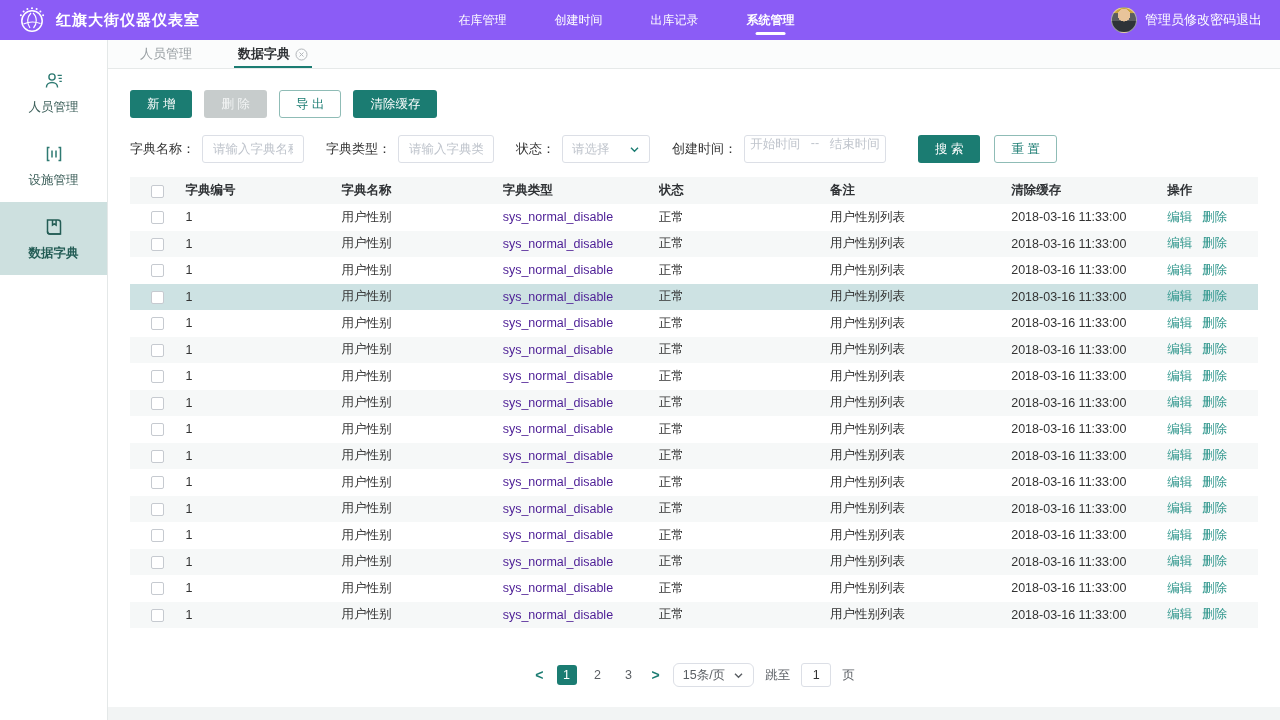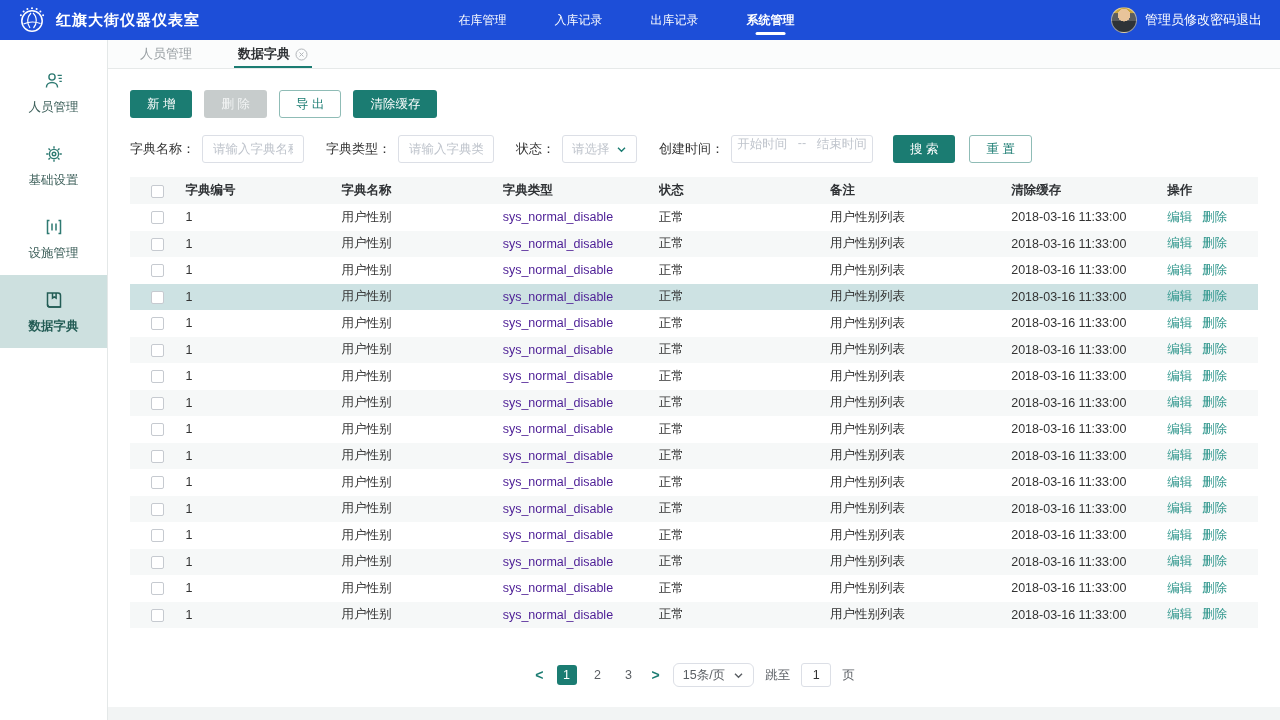--- a/index.html
+++ b/index.html
@@ -1,20 +1,20 @@
 <!DOCTYPE html>
 <html><head>
 <meta charset="utf-8">
 <style>
   *{margin:0;padding:0;box-sizing:border-box}
   html,body{width:1280px;height:720px;overflow:hidden}
   body{font-family:"Liberation Sans","DejaVu Sans",sans-serif;background:#f2f4f4;color:#333}
 
   
-  .navbar{height:40px;background:#1d4ed8;display:flex;align-items:center;padding:0 18px;position:relative;color:#fff}
+  .navbar{height:40px;background:#8b5cf6;display:flex;align-items:center;padding:0 18px;position:relative;color:#fff}
   .brand{display:flex;align-items:center;gap:10px}
   .logo{width:28px;height:28px;flex:0 0 auto}
   .app-title{font-size:15px;font-weight:bold;letter-spacing:1px}
   .nav-menu{position:absolute;left:50%;transform:translateX(-54%);display:flex;gap:48px;height:100%}
   .nav-item{display:flex;align-items:center;font-size:12px;color:#fff;position:relative;cursor:pointer;white-space:nowrap}
   .nav-item.active{font-weight:bold}
   .nav-item.active::after{content:"";position:absolute;left:50%;transform:translateX(-50%);bottom:5px;width:30px;height:3px;background:#fff;border-radius:2px}
   .nav-right{margin-left:auto;display:flex;align-items:center;font-size:13px}
   .nav-user{display:flex;align-items:center;gap:8px}
   .avatar{width:26px;height:26px;border-radius:50%;background:
@@ -50,24 +50,24 @@
   .btn-outline{background:#fff;border:1px solid #8fbcb6;color:#1b7c72}
 
   
   .filters{margin-top:17px;display:flex;align-items:center;font-size:13px;color:#333}
   .f-label{margin-right:7px;white-space:nowrap}
   .f-input{height:28px;border:1px solid #dcdfe6;border-radius:3px;padding:0 10px;font-size:12.5px;color:#333;font-family:inherit;outline:none}
   .f-input::placeholder{color:#bfc4cc}
   .w-name{width:102px}
   .w-type{width:96px}
   .gap{width:22px;flex:0 0 auto}
-  .select-box{width:75px;height:28px;border:1px solid #dcdfe6;border-radius:3px;display:flex;align-items:center;justify-content:space-between;padding:0 9px;font-size:12.5px;color:#bfc4cc;cursor:pointer;background:#fff}
+  .select-box{width:88px;height:28px;border:1px solid #dcdfe6;border-radius:3px;display:flex;align-items:center;justify-content:space-between;padding:0 9px;font-size:12.5px;color:#bfc4cc;cursor:pointer;background:#fff}
   .caret{width:11px;height:11px;flex:0 0 auto}
   .range-box{width:142px;height:28px;border:1px solid #dcdfe6;border-radius:3px;display:flex;align-items:flex-start;justify-content:space-around;font-size:12.5px;color:#bfc4cc;background:#fff}
-  .search-btn{margin-left:20px}
+  .search-btn{margin-left:32px}
   .reset-btn{margin-left:14px;background:#fff;border:1px solid #8fbcb6;color:#1b7c72}
 
   
   table{margin-top:14px;width:100%;border-collapse:collapse;table-layout:fixed;font-size:12.5px}
   th{background:#f5f7f7;height:27px;text-align:left;font-weight:bold;color:#2f3235;overflow:hidden;white-space:nowrap}
   td{height:26.5px;color:#333;overflow:hidden;white-space:nowrap}
   tr.stripe{background:#f6f8f8}
   tr.highlight{background:#cde2e3}
   .c-check{text-align:center}
   .checkbox{display:inline-block;width:13px;height:13px;border:1px solid #c6cad0;border-radius:2px;background:#fff;vertical-align:middle;cursor:pointer}
@@ -100,21 +100,21 @@
         <circle cx="2.9" cy="9.3" r="1" fill="#fff"></circle>
       <circle cx="25.1" cy="9.3" r="1" fill="#fff"></circle>
     </svg>
     <span class="app-title">红旗大街仪器仪表室</span>
   </div>
   <nav class="nav-menu">
     <div class="nav-item">
         <span>在库管理</span>
       </div>
     <div class="nav-item">
-        <span>入库记录</span>
+        <span>创建时间</span>
       </div>
     <div class="nav-item">
         <span>出库记录</span>
       </div>
     <div class="nav-item active">
         <span>系统管理</span>
       </div>
   </nav>
   <div class="nav-right">
     <div class="nav-user">
@@ -129,28 +129,20 @@
 <div class="body-row">
 
   <aside class="sidebar">
     <div class="side-item">
       <svg class="side-icon" viewBox="0 0 22 22" fill="none" stroke="#2e7a72" stroke-width="1.4">
         <circle cx="9" cy="7" r="3.1"></circle>
         <path d="M3.4 17.5c0-3.1 2.5-5 5.6-5s5.6 1.9 5.6 5"></path>
         <path d="M14.6 5.4h4.2M15.6 8.4h3.2M16.4 11.4h2.4"></path>
       </svg>
       <span class="side-label">人员管理</span>
-    </div>
-    <div class="side-item">
-      <svg class="side-icon" viewBox="0 0 22 22" fill="none" stroke="#2e7a72" stroke-width="1.4">
-        <circle cx="11" cy="11" r="4.6"></circle>
-          <circle cx="11" cy="11" r="1.8"></circle>
-        <path d="M11 3.2v2.2M11 16.6v2.2M3.2 11h2.2M16.6 11h2.2M5.5 5.5l1.6 1.6M14.9 14.9l1.6 1.6M16.5 5.5l-1.6 1.6M7.1 14.9l-1.6 1.6"></path>
-      </svg>
-      <span class="side-label">基础设置</span>
     </div>
     <div class="side-item">
       <svg class="side-icon" viewBox="0 0 22 22" fill="none" stroke="#2e7a72" stroke-width="1.5">
         <path d="M6.5 4.5h-2v13h2M15.5 4.5h2v13h-2"></path>
         <path d="M9 7.5v7M13 7.5v7"></path>
       </svg>
       <span class="side-label">设施管理</span>
     </div>
     <div class="side-item active">
       <svg class="side-icon" viewBox="0 0 22 22" fill="none" stroke="#235c55" stroke-width="1.5">

